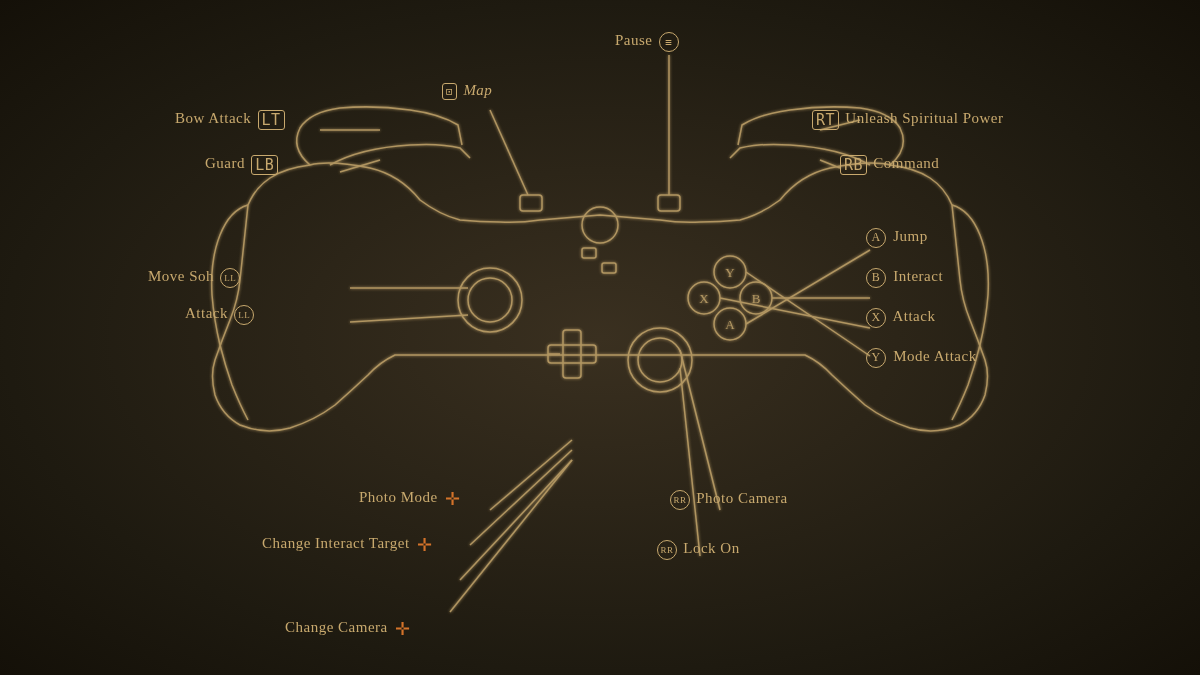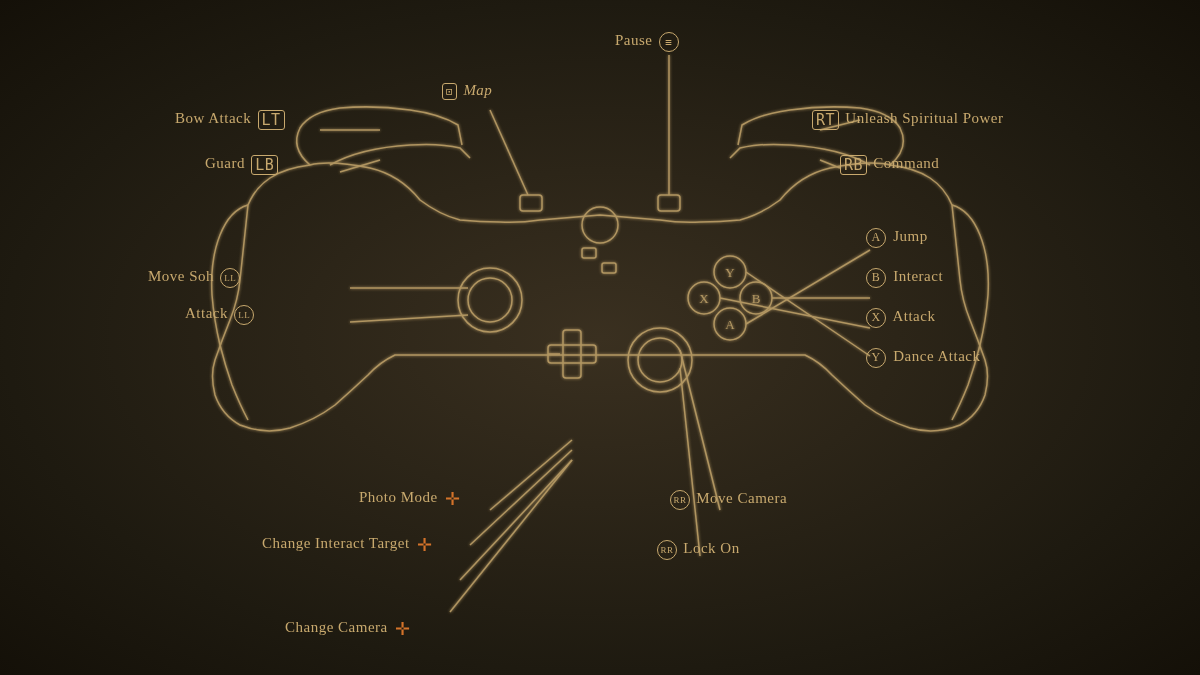--- a/index.html
+++ b/index.html
@@ -222,21 +222,21 @@
     <span>Interact</span>
   </div>
 
   <div class="label" style="top:308px; left:863px;">
     <span class="badge-circle">X</span>
     <span>Attack</span>
   </div>
 
   <div class="label" style="top:348px; left:863px;">
     <span class="badge-circle">Y</span>
-    <span>Dance Attack</span>
+    <span>Mode Attack</span>
   </div>
 
   <div class="label" style="top:268px; left:148px;">
     <span>Move Soh</span>
     <span class="stick-icon stick-icon-l">L</span>
   </div>
 
   <div class="label" style="top:305px; left:185px;">
     <span>Attack</span>
     <span class="stick-icon stick-icon-l" style="position:relative;">L</span>
@@ -253,21 +253,21 @@
   </div>
 
 
   <div class="label" style="top:618px; left:285px;">
     <span>Change Camera</span>
     <span style="color:#d4732a;font-size:18px;vertical-align:middle;margin-left:3px;">✛</span>
   </div>
 
   <div class="label" style="top:490px; left:668px;">
     <span class="stick-icon stick-icon-r">R</span>
-    <span>Move Camera</span>
+    <span>Photo Camera</span>
   </div>
 
   <div class="label" style="top:540px; left:655px;font-family:Liberation Serif, serif;">
     <span class="stick-icon stick-icon-r" style="position:relative;">R</span>
     <span>Lock On</span>
   </div>
 
 </div>
 
 </body></html>

